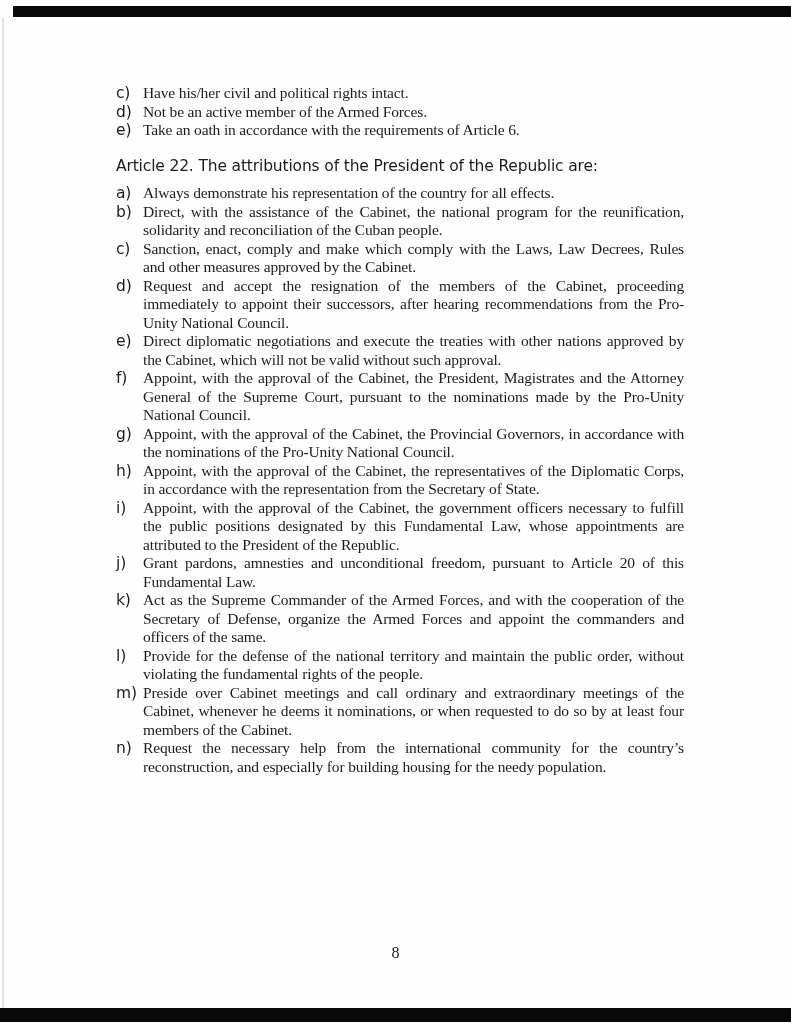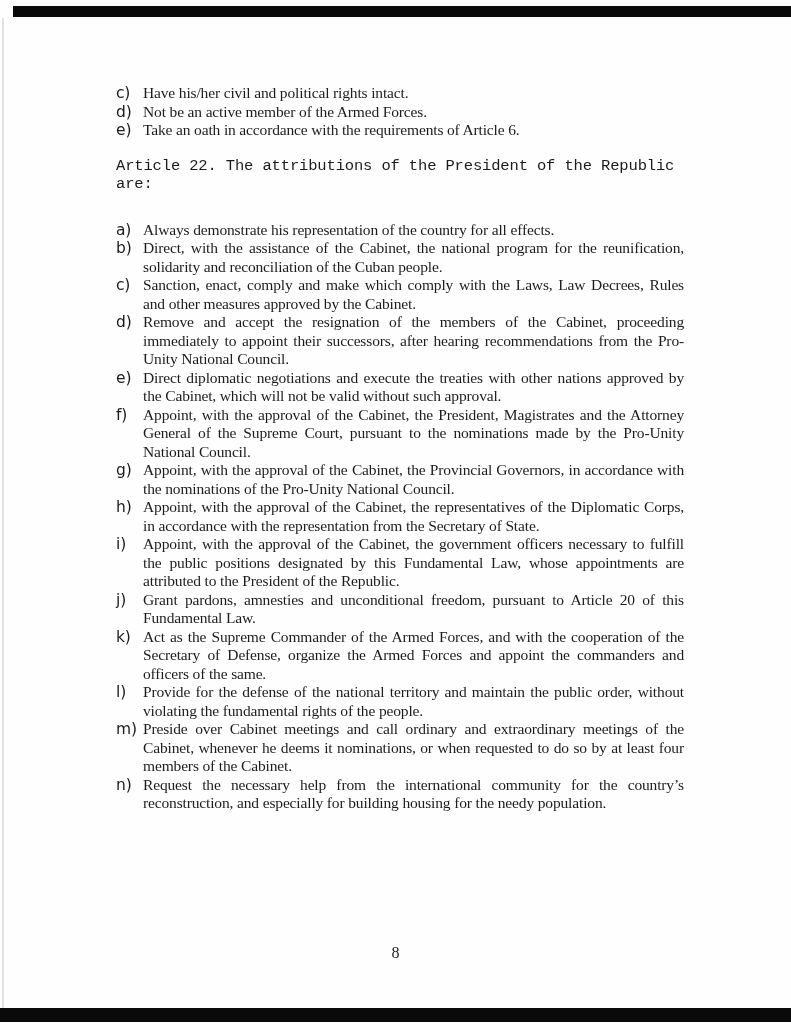--- a/index.html
+++ b/index.html
@@ -51,25 +51,24 @@
     line-height: 18.5px;
     letter-spacing: -0.15px;
   }
   .list {
     margin: 0;
   }
   .pre-list {
     margin-bottom: 17px;
   }
   .article-heading {
-    margin: 0 0 27px 0;
+    margin: 0 0 9px 0;
     font-size: 15.5px;
     font-weight: normal;
     line-height: 18.5px;
-    font-family: Liberation Mono, monospace;
   }
   .li {
     display: flex;
     align-items: flex-start;
   }
   .li .m {
     flex: 0 0 27px;
     white-space: nowrap;
   }
   .li .t {
@@ -125,21 +124,21 @@
         <div class="li">
           <span class="m">b)</span>
           <span class="t">Direct, with the assistance of the Cabinet, the national program for the reunification, solidarity and reconciliation of the Cuban people.</span>
         </div>
         <div class="li">
           <span class="m">c)</span>
           <span class="t">Sanction, enact, comply and make which comply with the Laws, Law Decrees, Rules and other measures approved by the Cabinet.</span>
         </div>
         <div class="li">
           <span class="m">d)</span>
-          <span class="t">Remove and accept the resignation of the members of the Cabinet, proceeding immediately to appoint their successors, after hearing recommendations from the Pro-Unity National Council.</span>
+          <span class="t">Request and accept the resignation of the members of the Cabinet, proceeding immediately to appoint their successors, after hearing recommendations from the Pro-Unity National Council.</span>
         </div>
         <div class="li">
           <span class="m">e)</span>
           <span class="t">Direct diplomatic negotiations and execute the treaties with other nations approved by the Cabinet, which will not be valid without such approval.</span>
         </div>
         <div class="li">
           <span class="m">f)</span>
           <span class="t">Appoint, with the approval of the Cabinet, the President, Magistrates and the Attorney General of the Supreme Court, pursuant to the nominations made by the Pro-Unity National Council.</span>
         </div>
         <div class="li">

